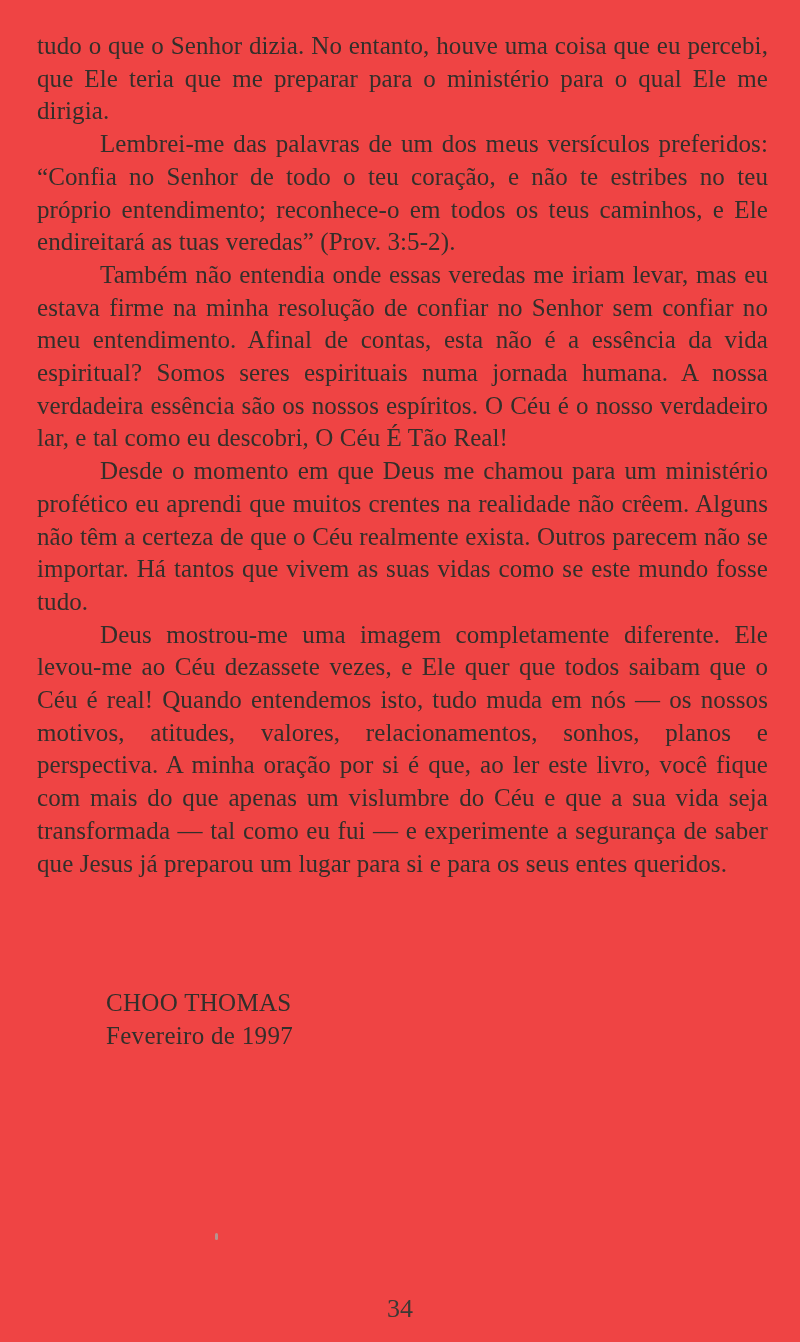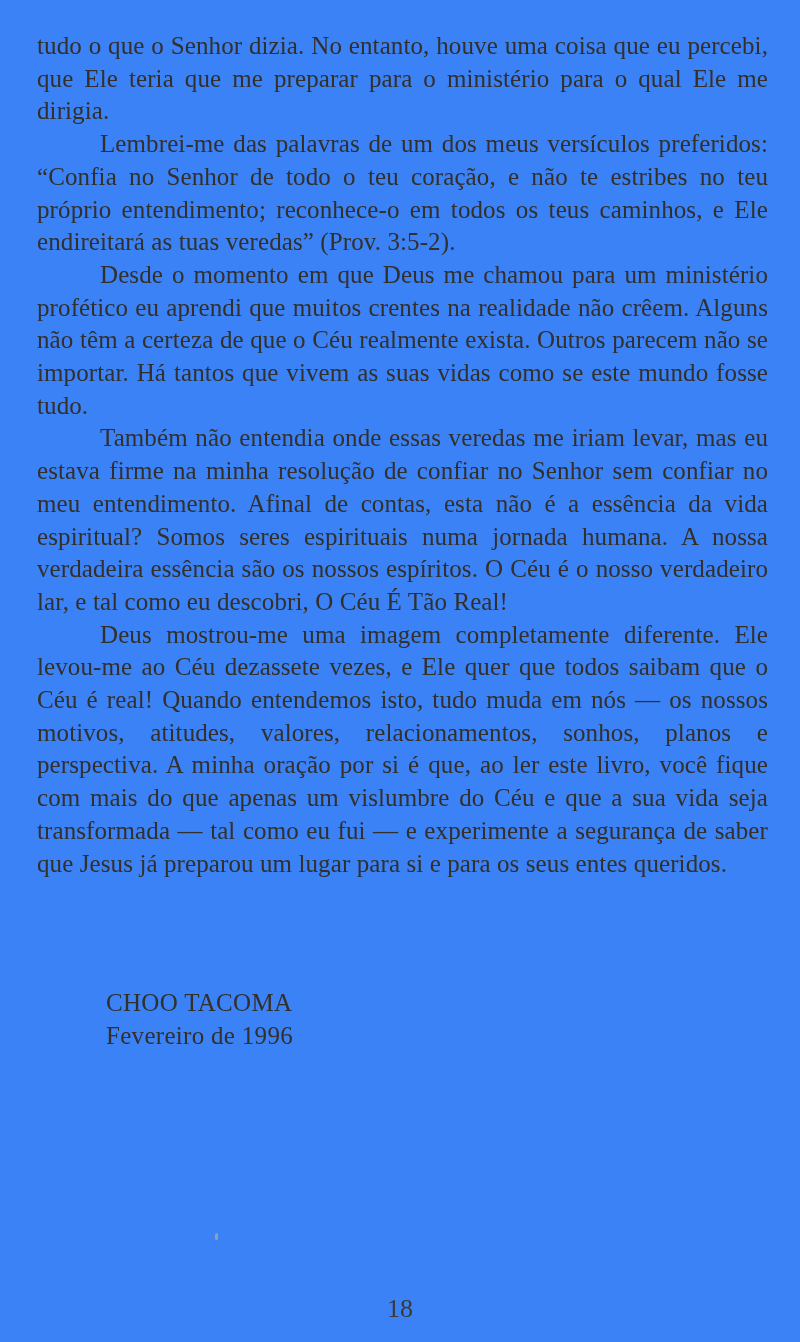--- a/index.html
+++ b/index.html
@@ -4,21 +4,21 @@
 <style>
   html, body {
     margin: 0;
     padding: 0;
     background: #ffffff;
   }
   .page {
     position: relative;
     width: 800px;
     height: 1342px;
-    background: #3b82f6;
+    background: #ef4444;
     font-family: "Liberation Serif", "DejaVu Serif", serif;
     color: #332f2a;
     overflow: hidden;
   }
   .body-text {
     position: absolute;
     left: 37px;
     top: 30px;
     width: 731px;
     font-size: 25px;
@@ -62,27 +62,27 @@
   }
 </style>
 </head>
 <body>
 
 <div class="page">
 
   <div class="body-text">
     <p class="no-indent">tudo o que o Senhor dizia. No entanto, houve uma coisa que eu percebi, que Ele teria que me preparar para o ministério para o qual Ele me dirigia.</p>
     <p>Lembrei-me das palavras de um dos meus versículos preferidos: “Confia no Senhor de todo o teu coração, e não te estribes no teu próprio entendimento; reconhece-o em todos os teus caminhos, e Ele endireitará as tuas veredas” (Prov. 3:5-2).</p>
+    <p>Também não entendia onde essas veredas me iriam levar, mas eu estava firme na minha resolução de confiar no Senhor sem confiar no meu entendimento. Afinal de contas, esta não é a essência da vida espiritual? Somos seres espirituais numa jornada humana. A nossa verdadeira essência são os nossos espíritos. O Céu é o nosso verdadeiro lar, e tal como eu descobri, O Céu É Tão Real!</p>
     <p>Desde o momento em que Deus me chamou para um ministério profético eu aprendi que muitos crentes na realidade não crêem. Alguns não têm a certeza de que o Céu realmente exista. Outros parecem não se importar. Há tantos que vivem as suas vidas como se este mundo fosse tudo.</p>
-    <p>Também não entendia onde essas veredas me iriam levar, mas eu estava firme na minha resolução de confiar no Senhor sem confiar no meu entendimento. Afinal de contas, esta não é a essência da vida espiritual? Somos seres espirituais numa jornada humana. A nossa verdadeira essência são os nossos espíritos. O Céu é o nosso verdadeiro lar, e tal como eu descobri, O Céu É Tão Real!</p>
     <p>Deus mostrou-me uma imagem completamente diferente. Ele levou-me ao Céu dezassete vezes, e Ele quer que todos saibam que o Céu é real! Quando entendemos isto, tudo muda em nós — os nossos motivos, atitudes, valores, relacionamentos, sonhos, planos e perspectiva. A minha oração por si é que, ao ler este livro, você fique com mais do que apenas um vislumbre do Céu e que a sua vida seja transformada — tal como eu fui — e experimente a segurança de saber que Jesus já preparou um lugar para si e para os seus entes queridos.</p>
   </div>
 
   <div class="signature">
-    <div>CHOO TACOMA</div>
-    <div>Fevereiro de 1996</div>
+    <div>CHOO THOMAS</div>
+    <div>Fevereiro de 1997</div>
   </div>
 
   <div class="speck"></div>
 
-  <div class="page-number">18</div>
+  <div class="page-number">34</div>
 
 </div>
 
 </body></html>

